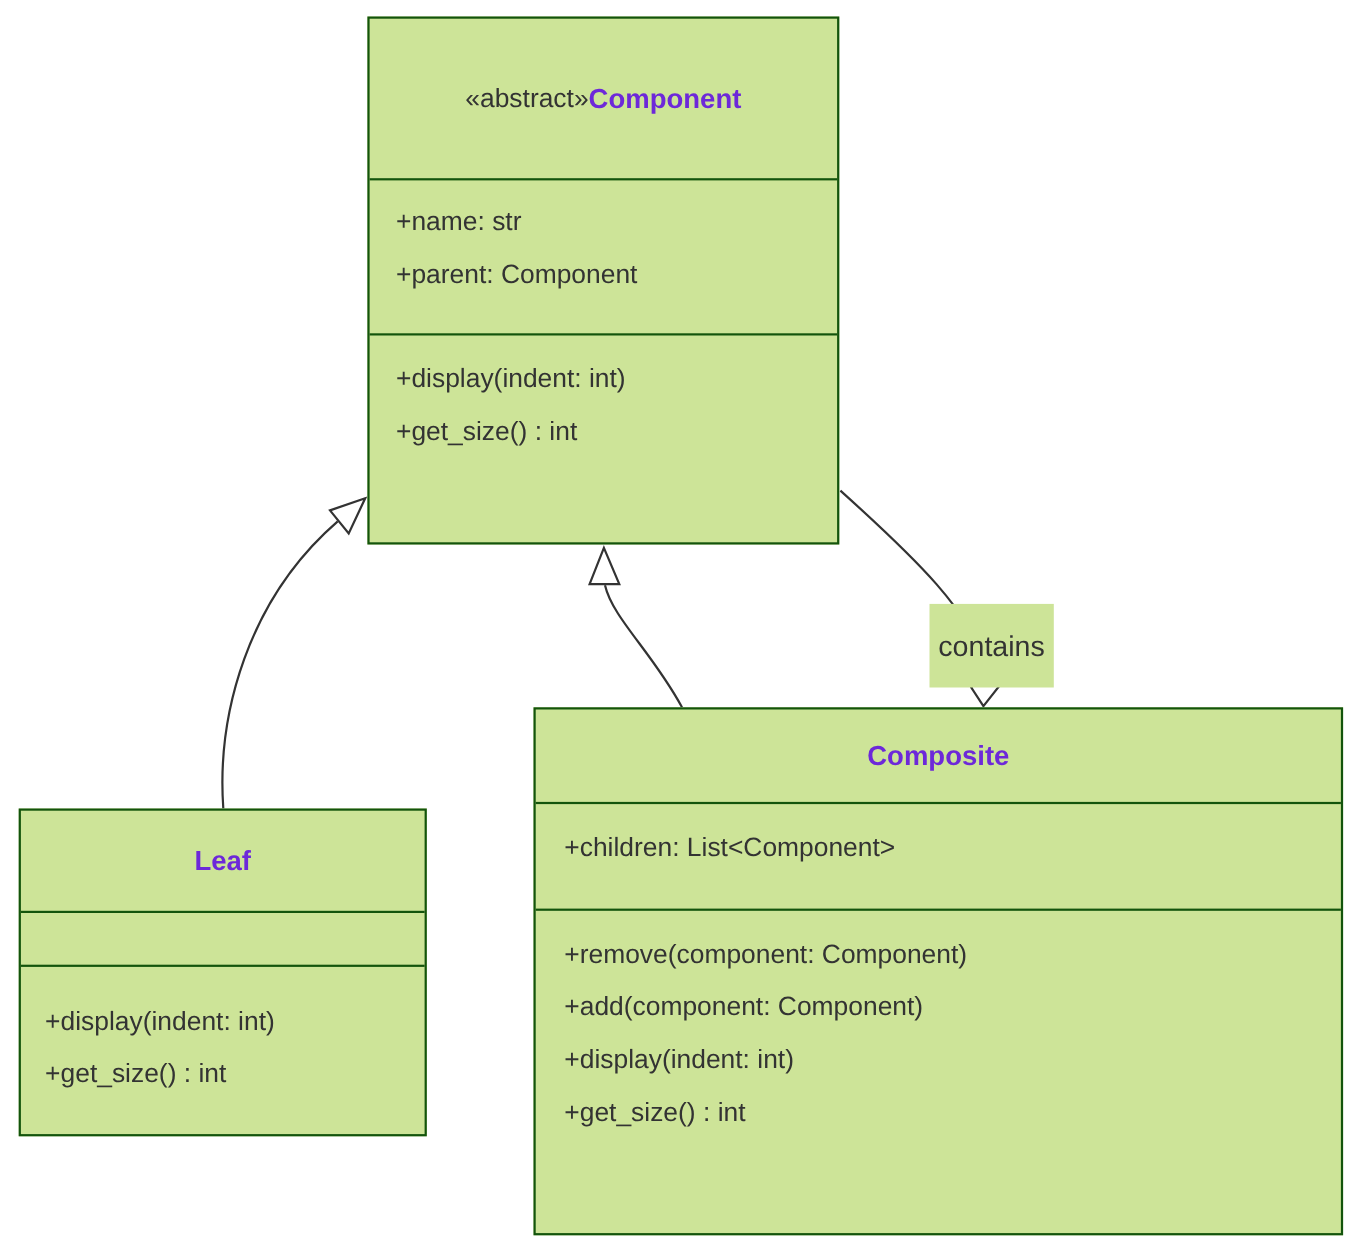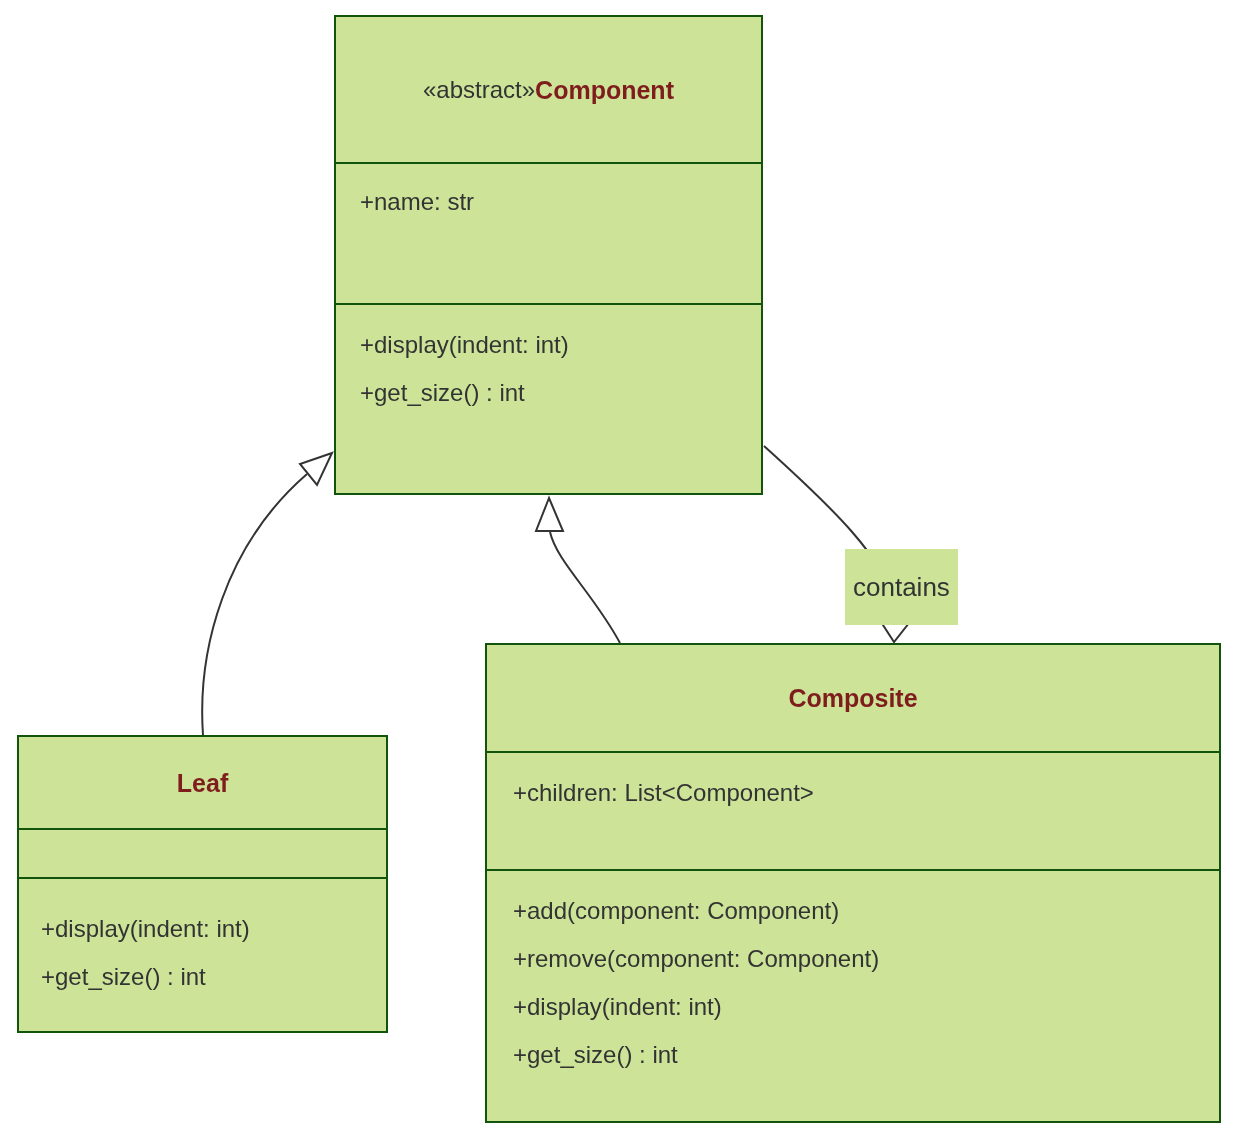--- a/index.html
+++ b/index.html
@@ -39,21 +39,21 @@
   }
   .class-stereotype {
     font-size: 24px;
     line-height: 46px;
     color: #333333;
   }
   .class-title {
     font-size: 25px;
     font-weight: bold;
     line-height: 46px;
-    color: #7f1d1d;
+    color: #6d28d9;
   }
   .class-section {
     box-sizing: border-box;
     border-top: 2px solid #13540c;
   }
   .member-row {
     font-size: 24px;
     line-height: 48px;
     white-space: pre;
     color: #333333;
@@ -63,22 +63,22 @@
   #component-box .class-header   { height: 145px; }
   #component-box .attrs-section  { height: 141px; padding: 14px 0 0 24px; }
   #component-box .methods-section{ flex: 1;       padding: 16px 0 0 24px; }
   
   #leaf-box { left: 17px; top: 735px; width: 371px; height: 298px; }
   #leaf-box .class-header    { height: 91px; }
   #leaf-box .attrs-section   { height: 49px; padding: 0 0 0 22px; }
   #leaf-box .methods-section { flex: 1;      padding: 26px 0 0 22px; }
   
   #composite-box { left: 485px; top: 643px; width: 736px; height: 480px; }
-  #composite-box .class-header    { height: 106px; }
-  #composite-box .attrs-section   { height: 118px; padding: 16px 12px 0 26px; }
+  #composite-box .class-header    { height: 84px; }
+  #composite-box .attrs-section   { height: 97px; padding: 16px 12px 0 26px; }
   #composite-box .methods-section { flex: 1;      padding: 16px 0 0 26px; }
   
   #contains-label {
     position: absolute;
     left: 845px;
     top: 549px;
     height: 44px;
     padding: 16px 8px;
     display: flex;
     align-items: center;
@@ -104,20 +104,21 @@
     <polygon points="897,606 909,623 894,642 883,625" fill="#ffffff" stroke="#333333" stroke-width="2"></polygon>
   </svg>
 
   <div class="class-box" id="component-box">
     <div class="class-header">
       <div class="class-stereotype">«abstract»</div>
       <div class="class-title">Component</div>
     </div>
     <div class="class-section attrs-section">
       <div class="member-row">+name: str</div>
+      <div class="member-row">+parent: Component</div>
     </div>
     <div class="class-section methods-section">
       <div class="member-row">+display(indent: int)</div>
       <div class="member-row">+get_size() : int</div>
     </div>
   </div>
 
   <div class="class-box" id="leaf-box">
     <div class="class-header">
       <div class="class-title">Leaf</div>
@@ -130,22 +131,22 @@
   </div>
 
   <div class="class-box" id="composite-box">
     <div class="class-header">
       <div class="class-title">Composite</div>
     </div>
     <div class="class-section attrs-section">
       <div class="member-row">+children: List&lt;Component&gt;</div>
     </div>
     <div class="class-section methods-section">
+      <div class="member-row">+remove(component: Component)</div>
       <div class="member-row">+add(component: Component)</div>
-      <div class="member-row">+remove(component: Component)</div>
       <div class="member-row">+display(indent: int)</div>
       <div class="member-row">+get_size() : int</div>
     </div>
   </div>
 
   <div id="contains-label">contains</div>
 
 </div>
 
 </body></html>

